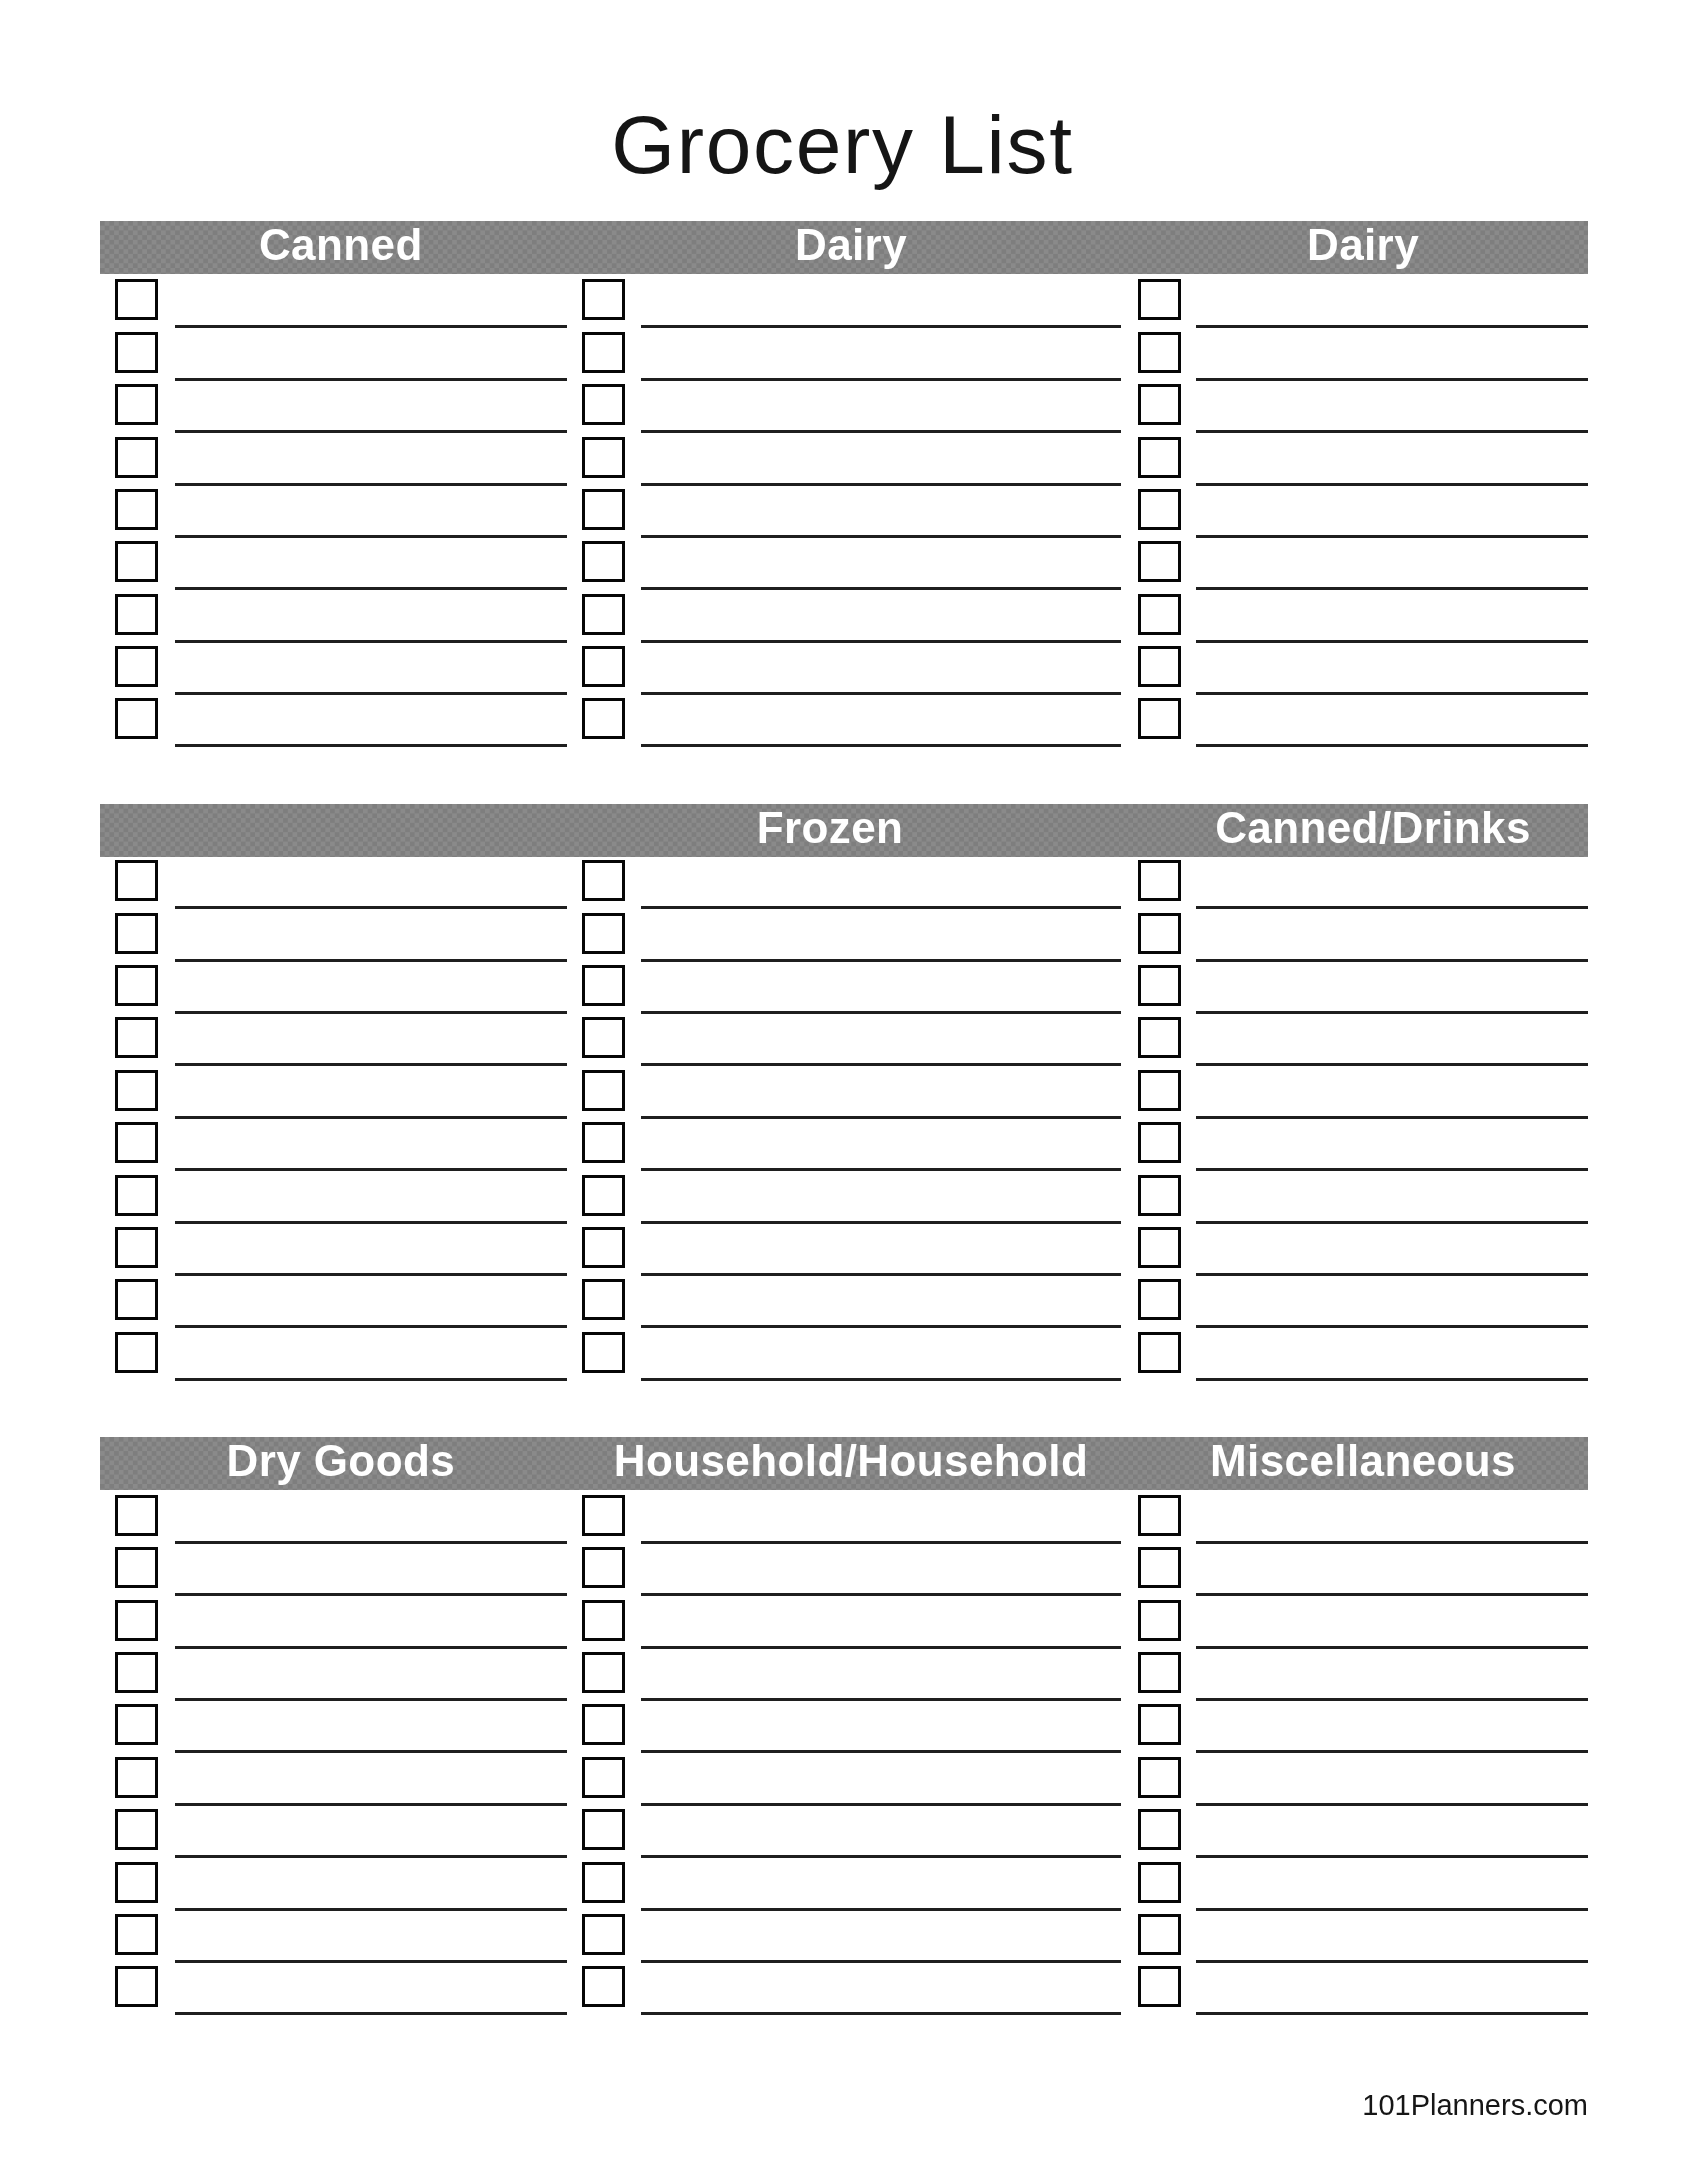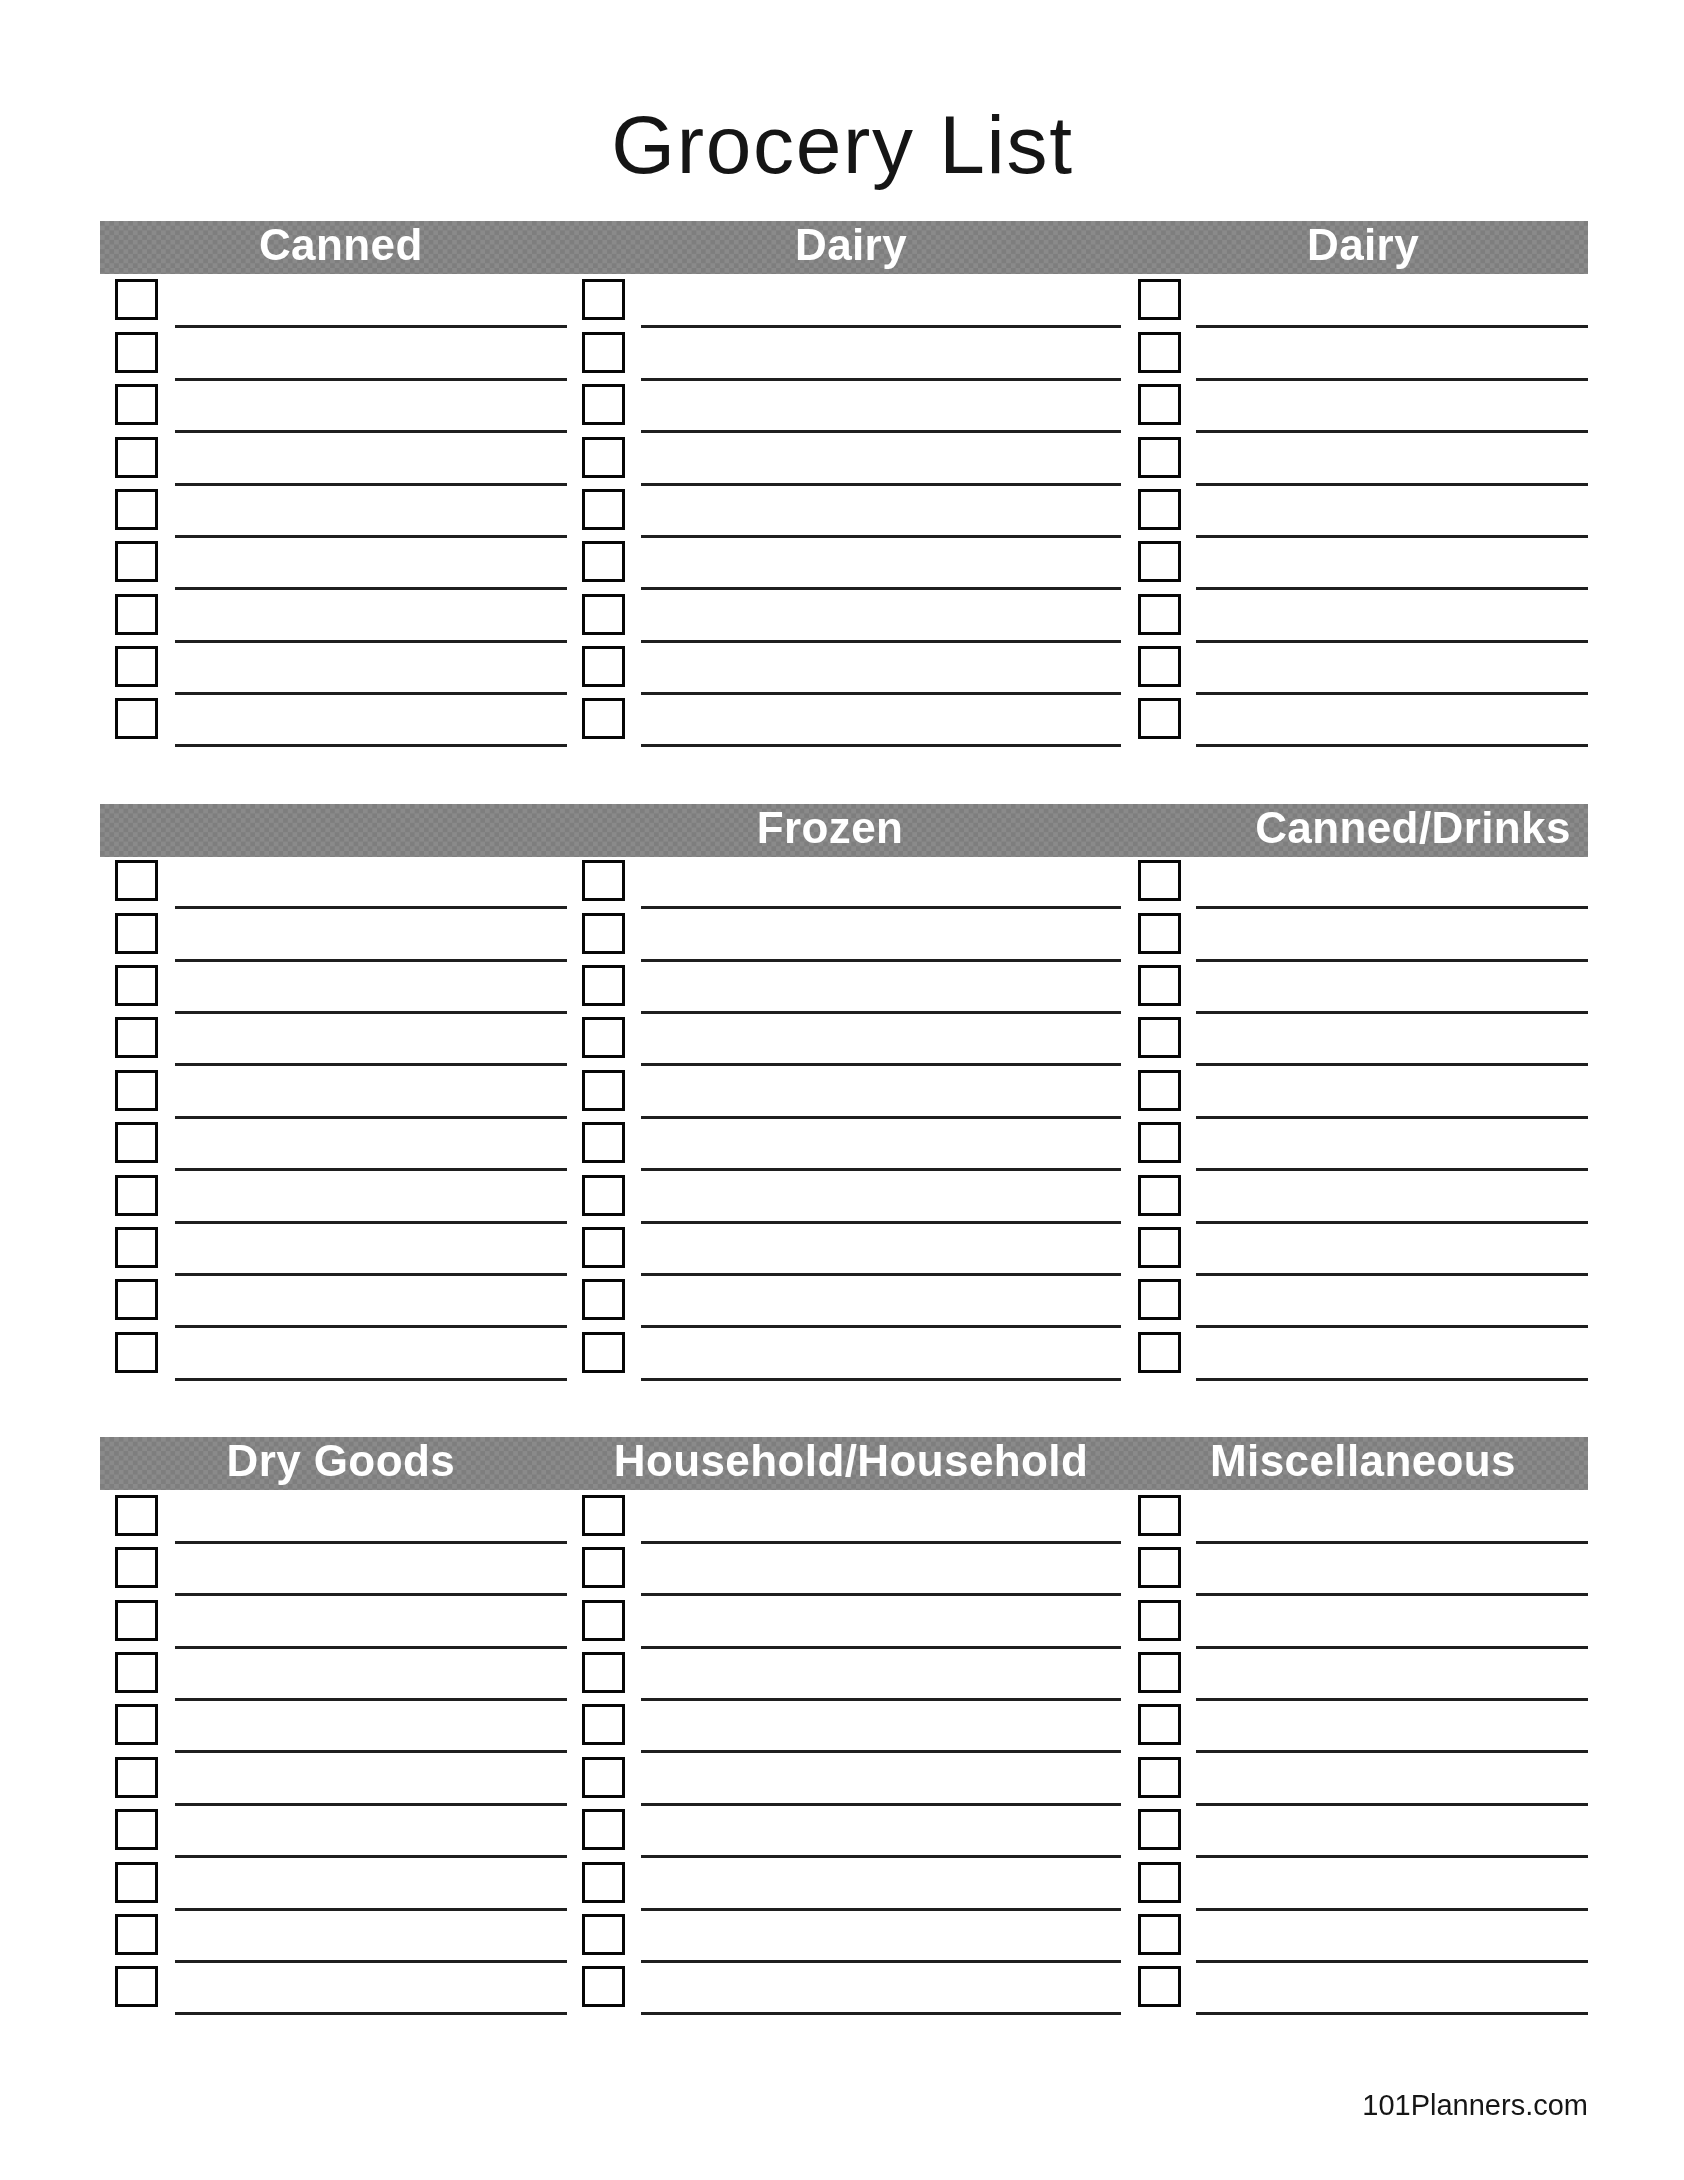--- a/index.html
+++ b/index.html
@@ -118,21 +118,21 @@
       <div class="checkbox" style="left: 1138px; top: 541px;"></div>
       <div class="write-line" style="left: 1196px; width: 392px; top: 587px;"></div>
       <div class="checkbox" style="left: 1138px; top: 594px;"></div>
       <div class="write-line" style="left: 1196px; width: 392px; top: 640px;"></div>
       <div class="checkbox" style="left: 1138px; top: 646px;"></div>
       <div class="write-line" style="left: 1196px; width: 392px; top: 692px;"></div>
       <div class="checkbox" style="left: 1138px; top: 698px;"></div>
       <div class="write-line" style="left: 1196px; width: 392px; top: 744px;"></div>
       <div class="bar" style="top: 804px;">
         <div class="bar-label" style="left: 461px; width: 538px;">Frozen</div>
-        <div class="bar-label" style="left: 1088px; width: 450px;">Canned/Drinks</div>
+        <div class="bar-label" style="left: 1048px; width: 450px;">Canned/Drinks</div>
       </div>
       <div class="checkbox" style="left: 115px; top: 860px;"></div>
       <div class="write-line" style="left: 175px; width: 392px; top: 906px;"></div>
       <div class="checkbox" style="left: 115px; top: 913px;"></div>
       <div class="write-line" style="left: 175px; width: 392px; top: 959px;"></div>
       <div class="checkbox" style="left: 115px; top: 965px;"></div>
       <div class="write-line" style="left: 175px; width: 392px; top: 1011px;"></div>
       <div class="checkbox" style="left: 115px; top: 1017px;"></div>
       <div class="write-line" style="left: 175px; width: 392px; top: 1063px;"></div>
       <div class="checkbox" style="left: 115px; top: 1070px;"></div>

